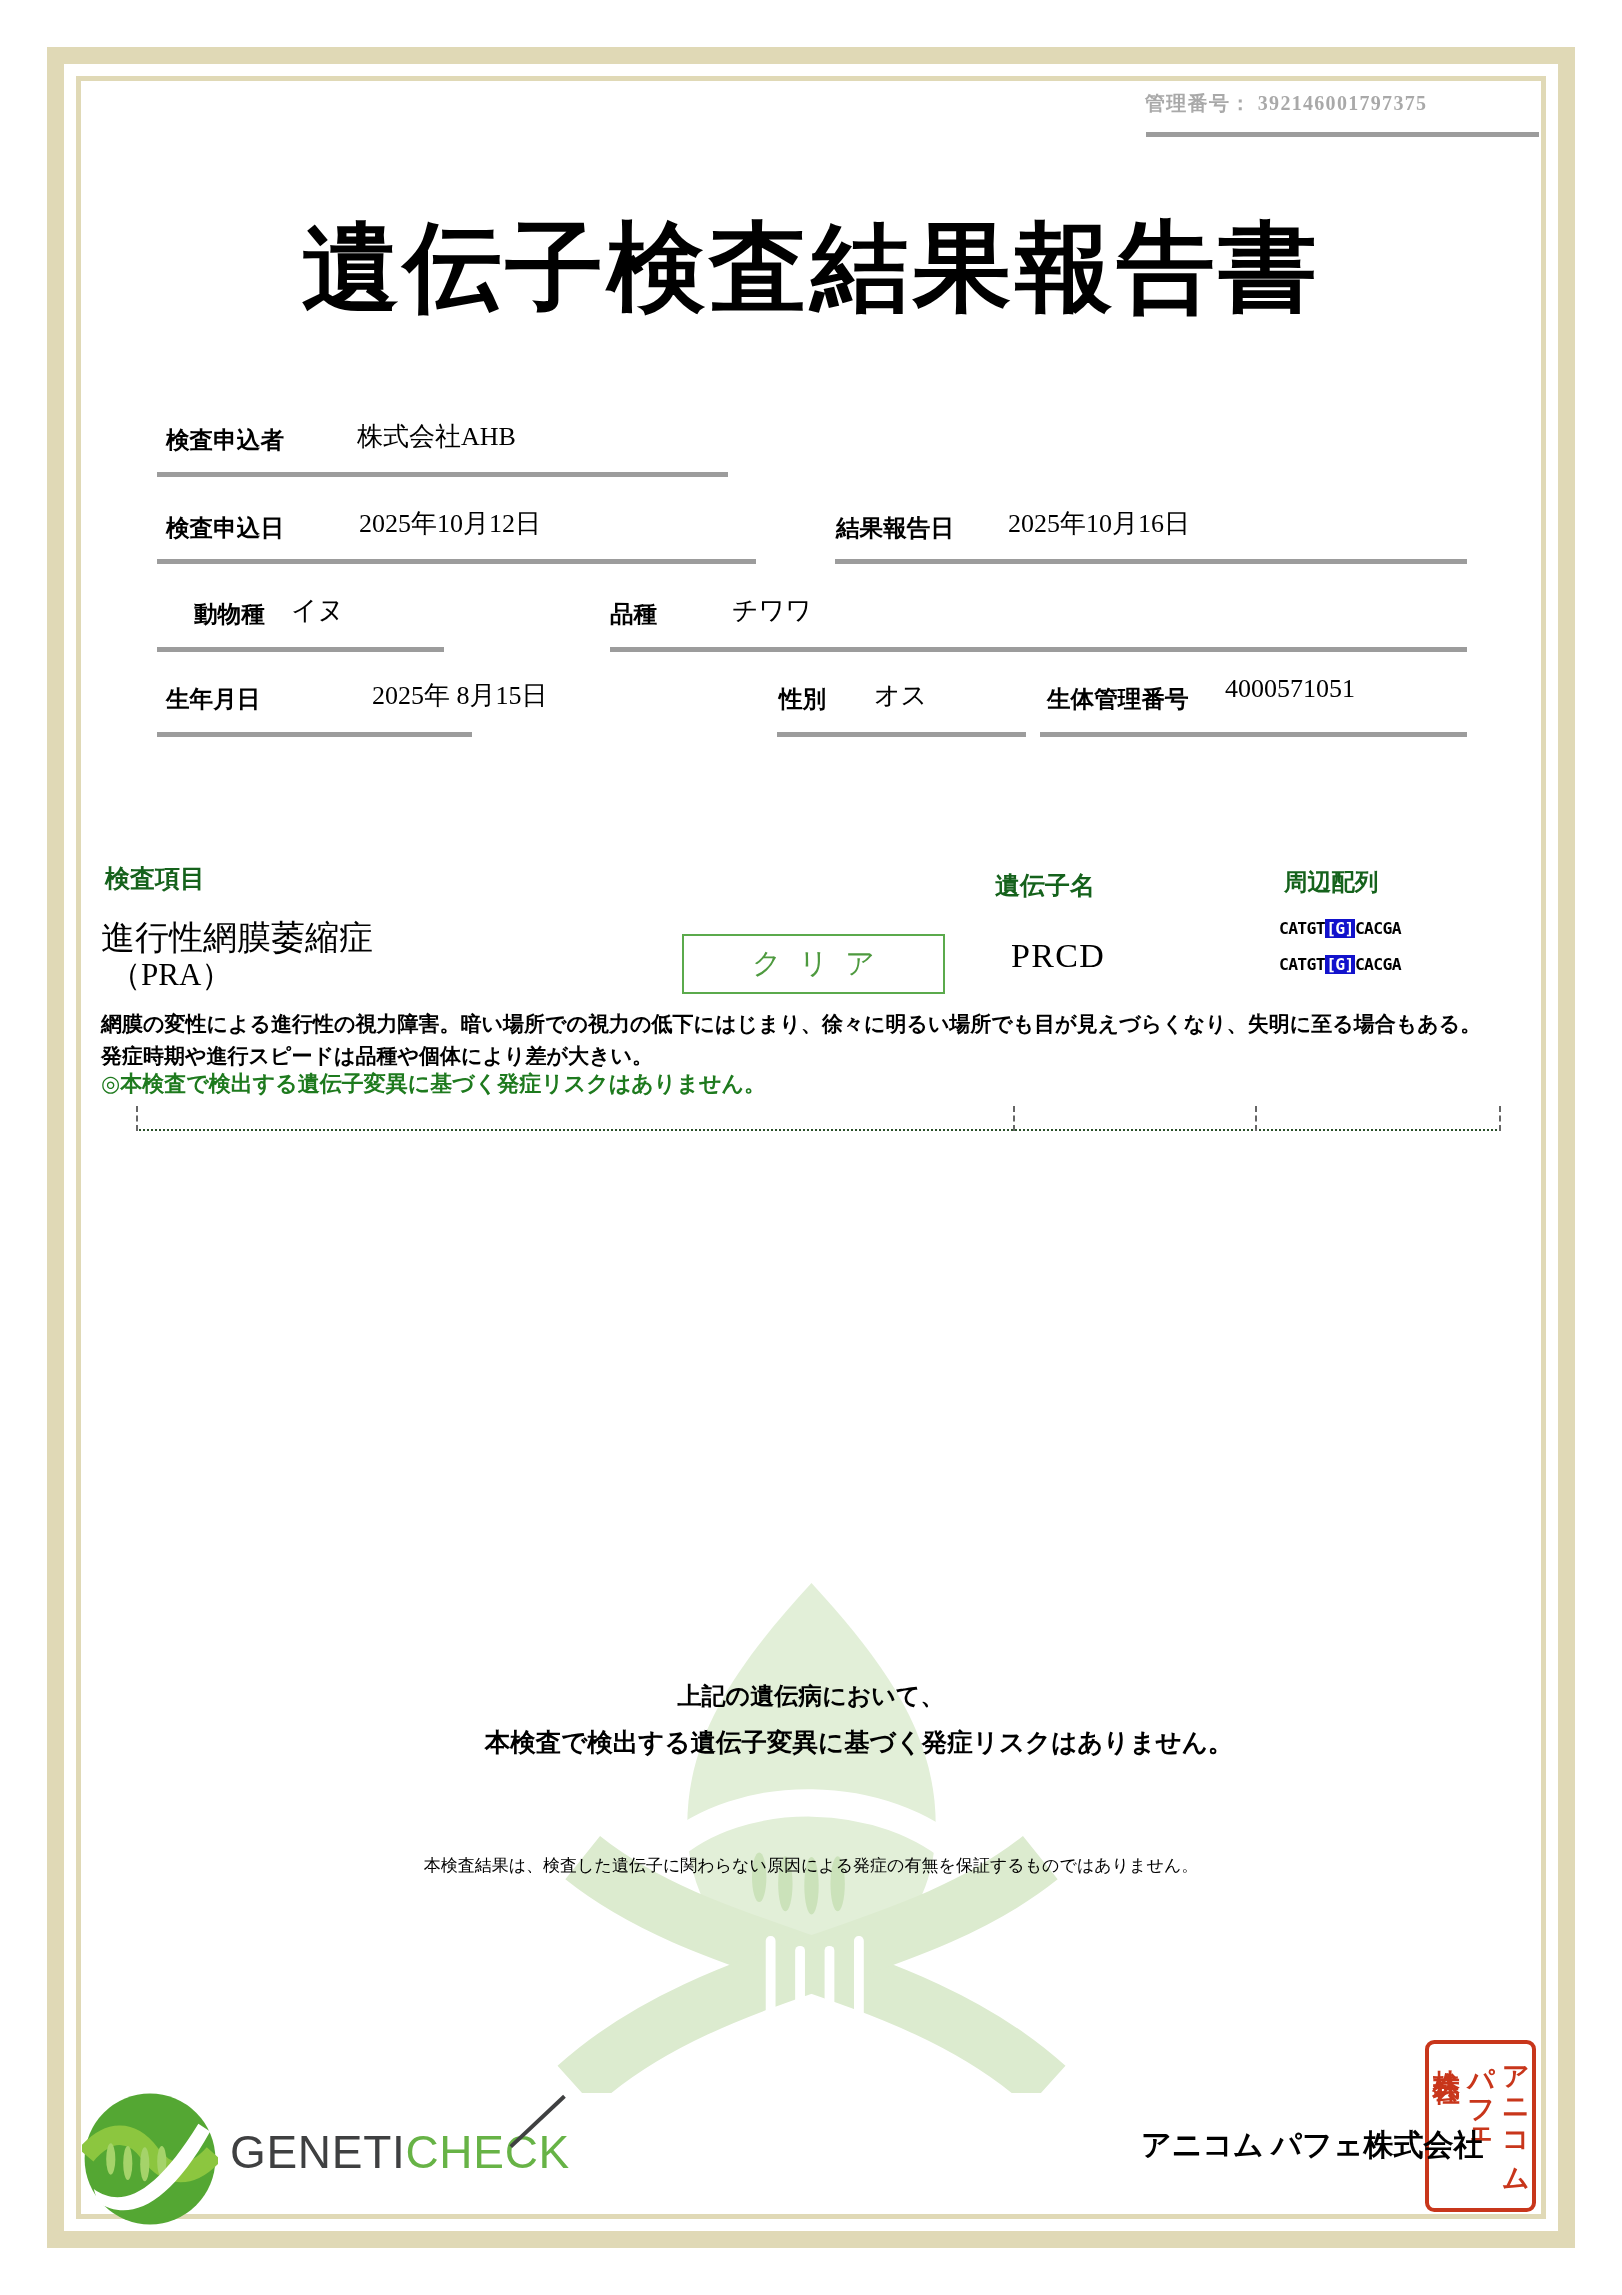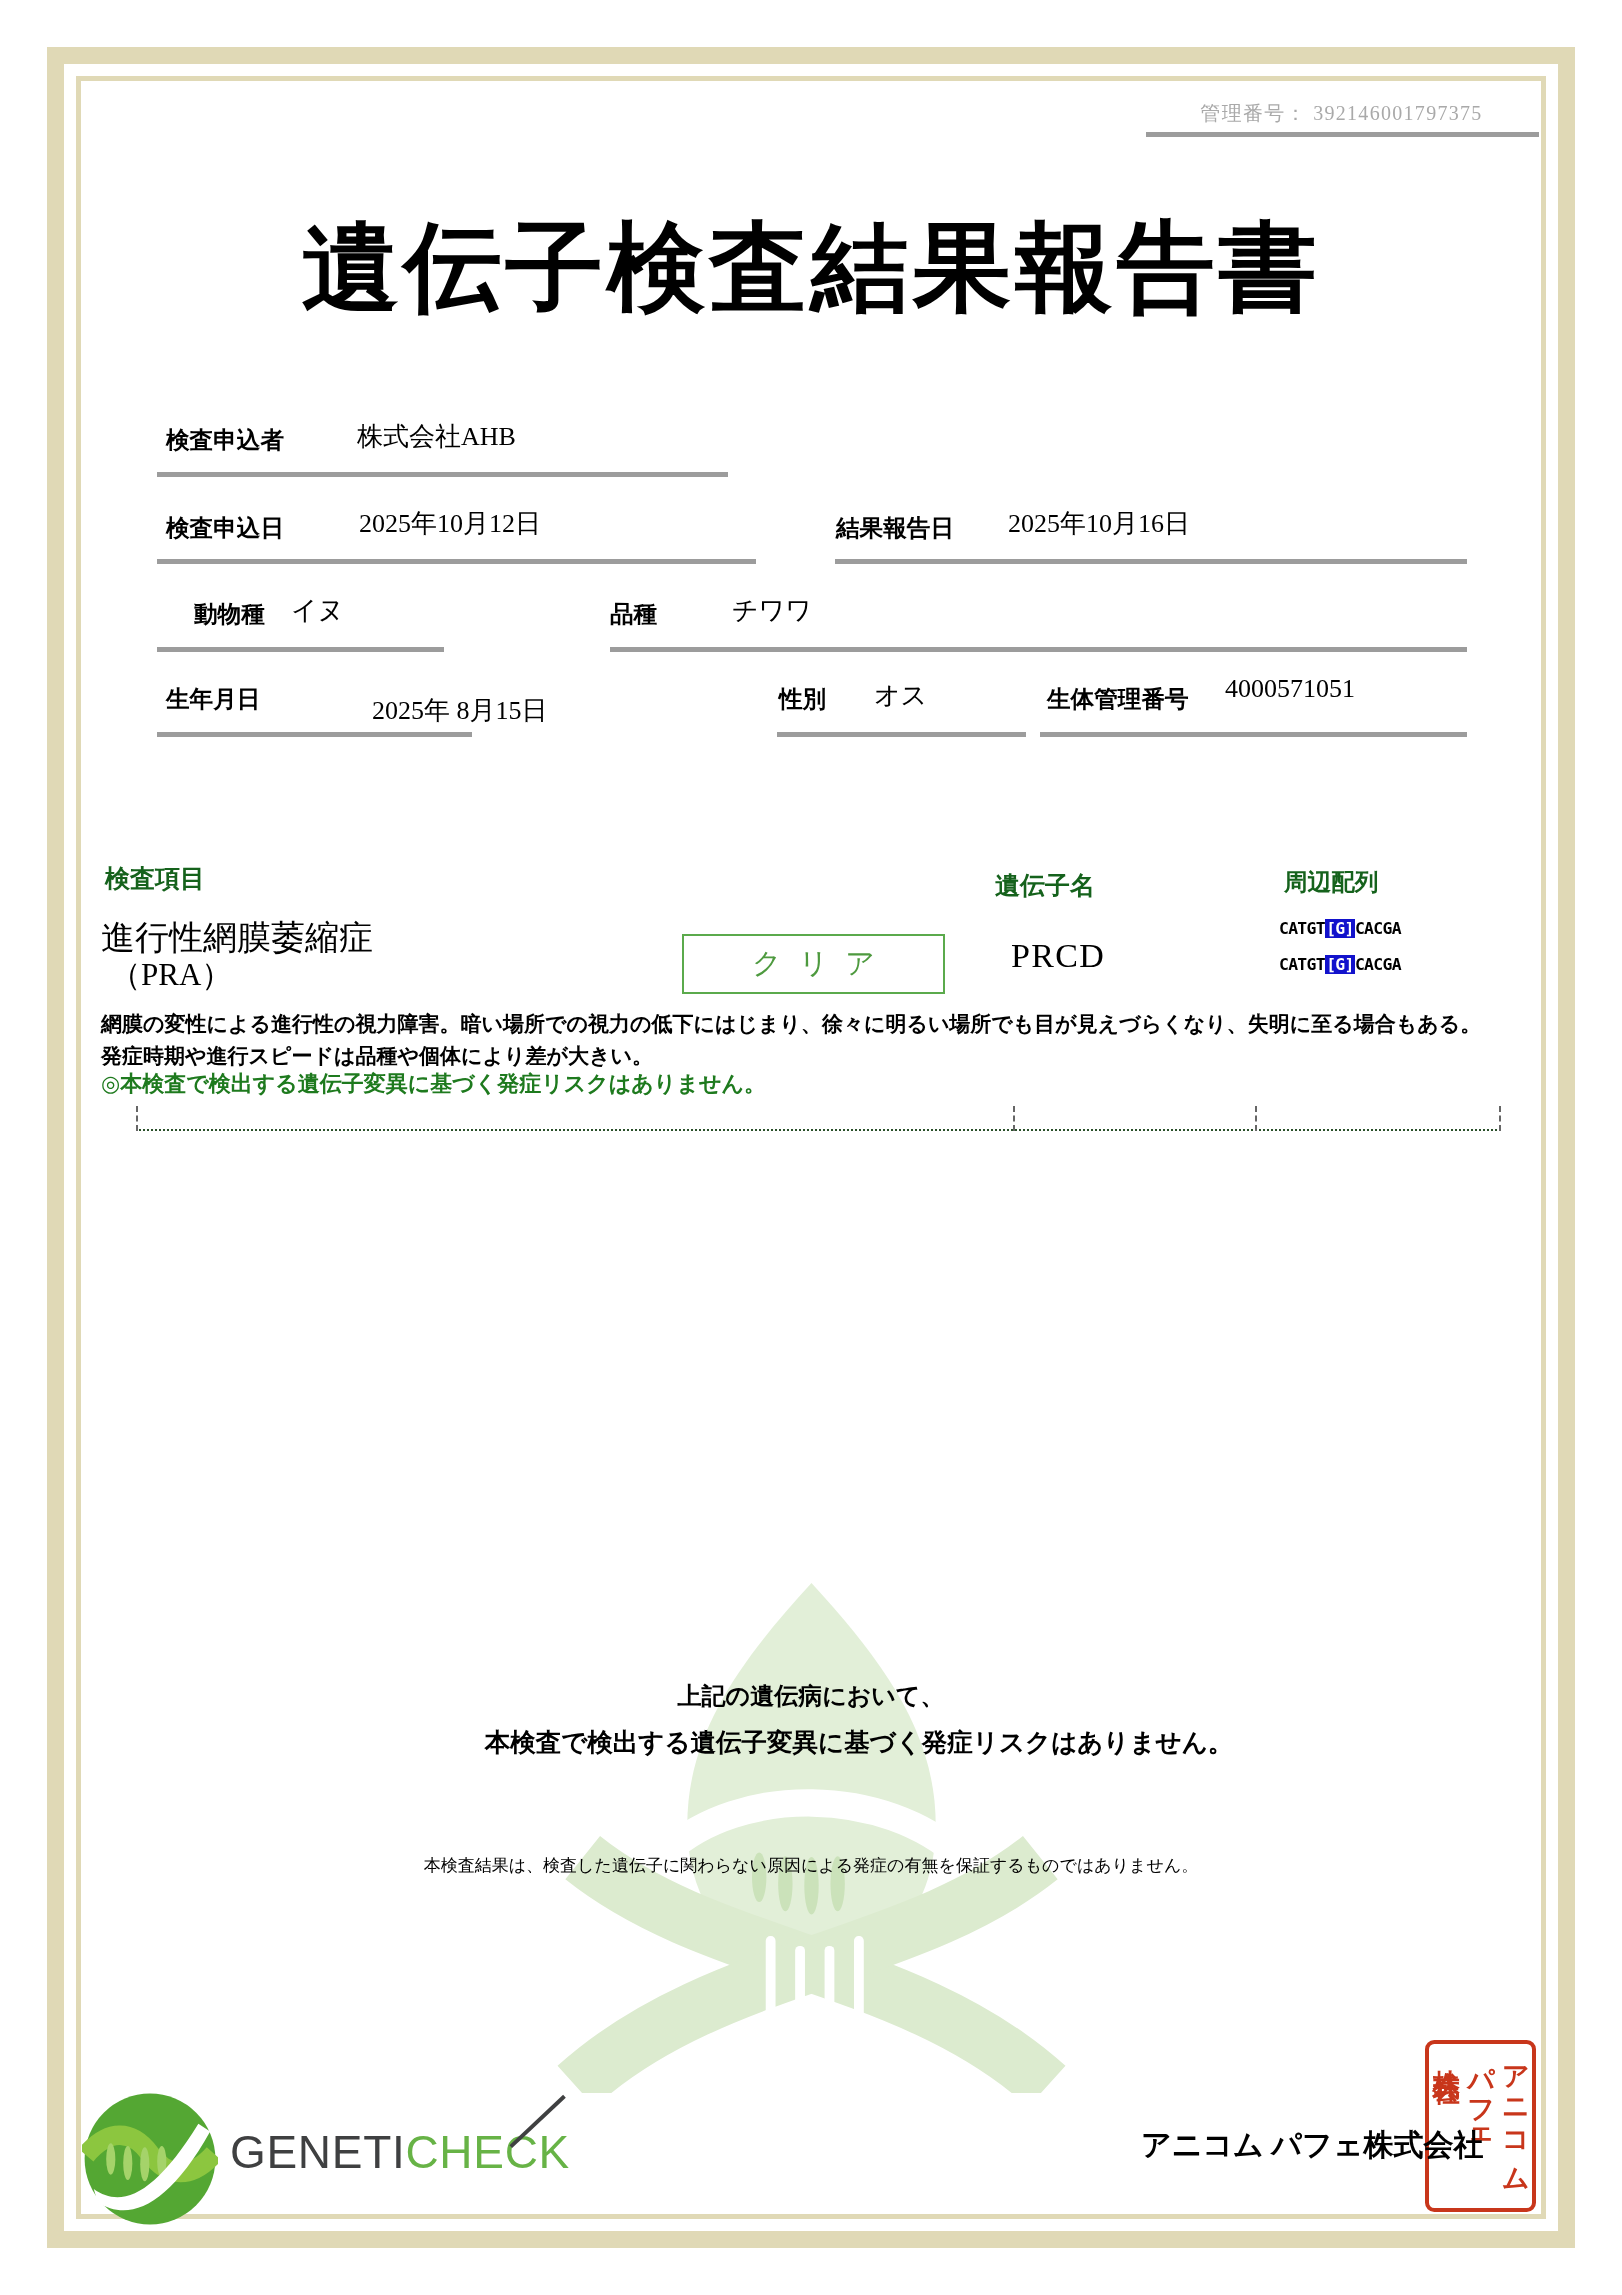--- a/index.html
+++ b/index.html
@@ -4,22 +4,22 @@
 <style>
   html,body{margin:0;padding:0;background:#fff;}
   .page{position:relative;width:1622px;height:2295px;background:#ffffff;overflow:hidden;
         font-family:"Liberation Serif","DejaVu Serif",serif;color:#000;}
   
   .frame-outer{position:absolute;left:47px;top:47px;right:47px;bottom:47px;
                border:17px solid #E0D9B6;pointer-events:none;}
   .frame-inner{position:absolute;left:76px;top:76px;right:76px;bottom:76px;
                border:5.9px solid #E0D9B6;pointer-events:none;}
   
-  .mgmt{position:absolute;top:100px;left:1145px;width:393px;text-align:center;
-        font-size:20px;color:#A9A9A9;letter-spacing:1.3px;font-weight:normal;}
+  .mgmt{position:absolute;top:90px;left:1145px;width:393px;text-align:left;
+        font-size:20px;color:#A9A9A9;letter-spacing:1.3px;font-weight:bold;}
   .mgmt-bar{position:absolute;top:132px;left:1146px;width:393px;height:4.6px;background:#9C9C9C;}
   
   .title{position:absolute;top:203px;left:0;width:100%;text-align:center;
          font-size:98px;font-weight:bold;letter-spacing:3.9px;}
   
   .lbl{position:absolute;font-size:23.6px;font-weight:bold;white-space:nowrap;}
   .val{position:absolute;font-size:26px;white-space:nowrap;}
   .uline{position:absolute;height:4.6px;background:#9C9C9C;}
   
   .green-h{position:absolute;font-size:25px;font-weight:bold;color:#15621C;white-space:nowrap;}
@@ -93,21 +93,21 @@
   <div class="uline" style="left:835px;top:559px;width:632px;"></div>
 
   <div class="lbl" style="left:166px;top:598px;margin-left:28px;">動物種</div>
   <div class="val" style="left:291px;top:593px;">イヌ</div>
   <div class="uline" style="left:157px;top:647px;width:287px;"></div>
   <div class="lbl" style="left:610px;top:598px;">品種</div>
   <div class="val" style="left:732px;top:593px;">チワワ</div>
   <div class="uline" style="left:610px;top:647px;width:857px;"></div>
 
   <div class="lbl" style="left:166px;top:683px;">生年月日</div>
-  <div class="val" style="left:372px;top:693px;">2025年 8月15日</div>
+  <div class="val" style="left:372px;top:678px;">2025年 8月15日</div>
   <div class="uline" style="left:157px;top:732px;width:315px;"></div>
   <div class="lbl" style="left:779px;top:683px;">性別</div>
   <div class="val" style="left:874px;top:678px;">オス</div>
   <div class="uline" style="left:777px;top:732px;width:249px;"></div>
   <div class="lbl" style="left:1047px;top:683px;">生体管理番号</div>
   <div class="val" style="left:1225px;top:674px;">4000571051</div>
   <div class="uline" style="left:1040px;top:732px;width:427px;"></div>
 
   <div class="green-h" style="left:105px;top:862px;">検査項目</div>
   <div class="green-h" style="left:995px;top:869px;">遺伝子名</div>

